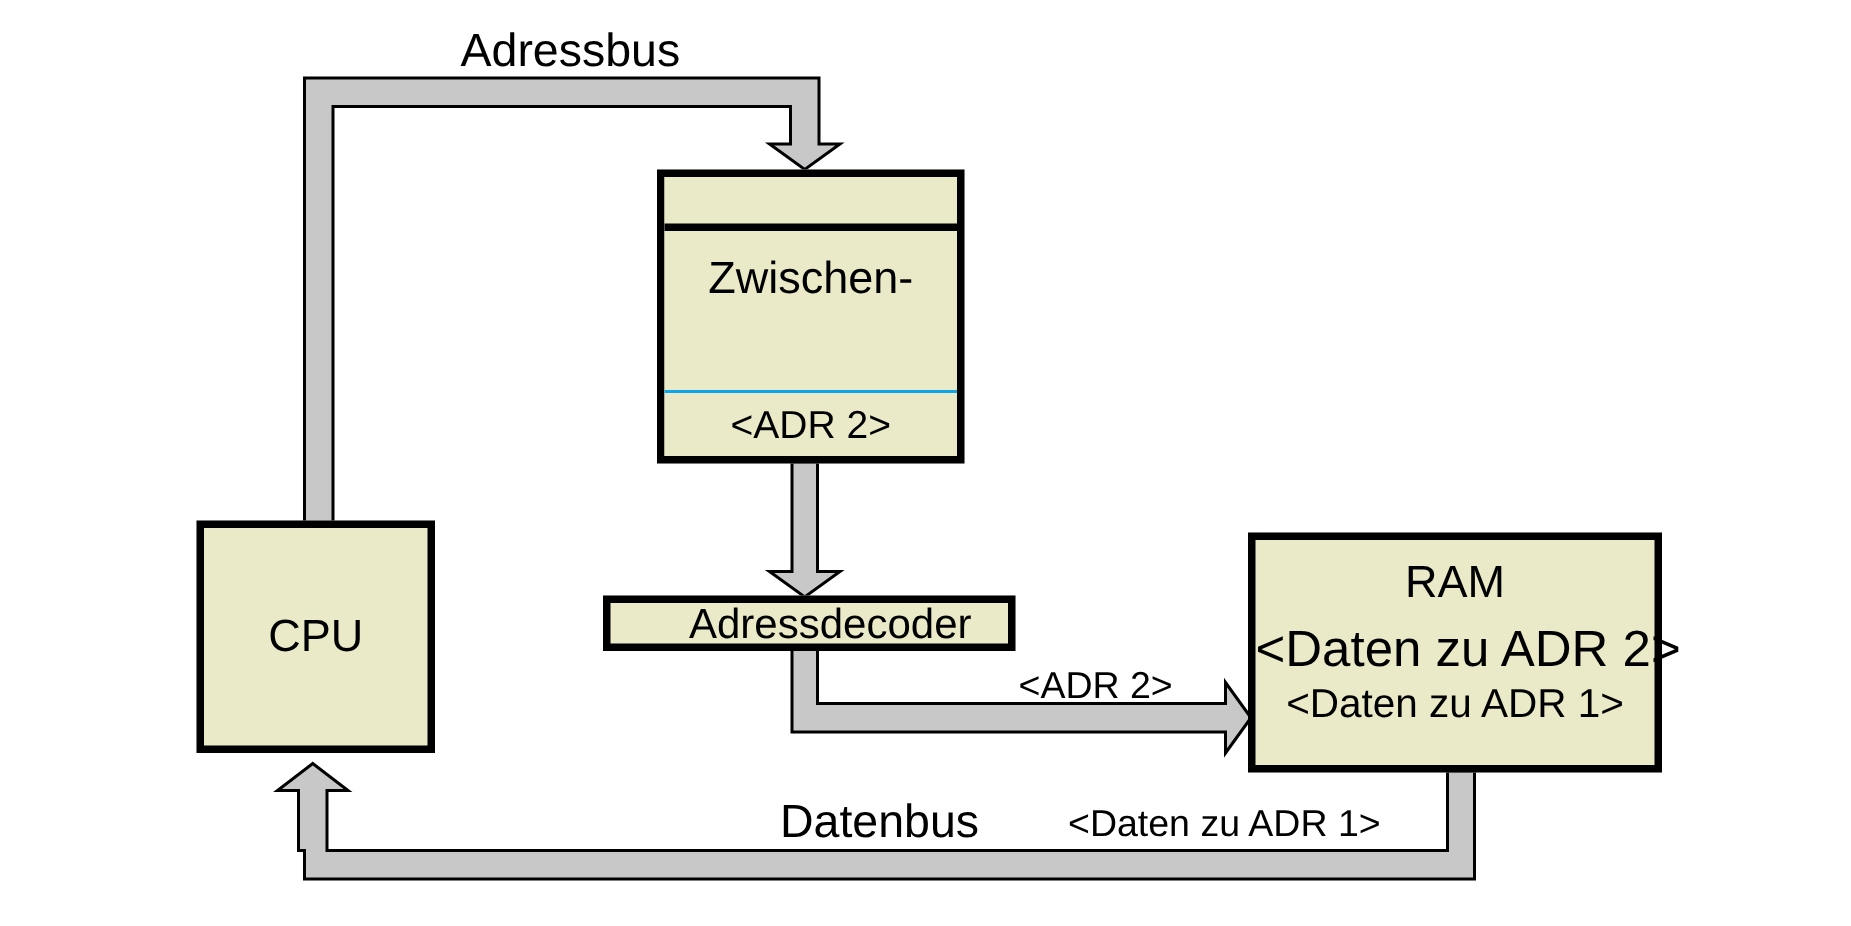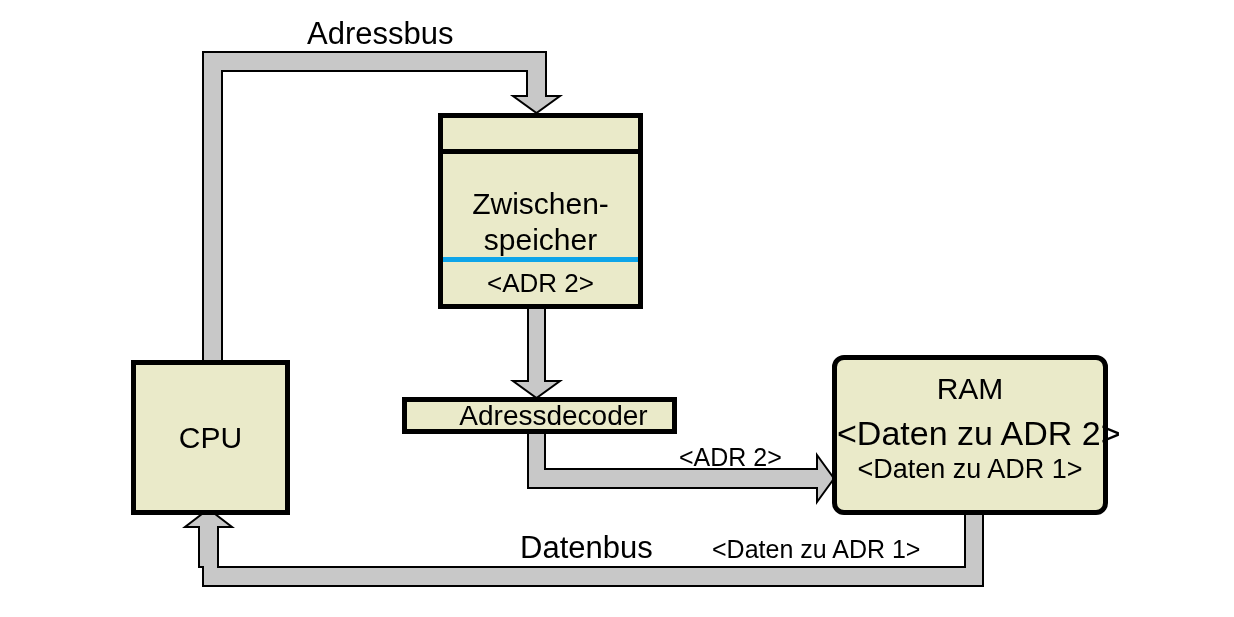--- a/index.html
+++ b/index.html
@@ -41,21 +41,21 @@
     width: 100%;
     text-align: center;
     color: #000000;
     font-family: "Liberation Sans", sans-serif;
     white-space: nowrap;
   }
 
   
   #cpu-box {
     left: 131px;
-    top: 360px;
+    top: 347px;
     width: 159px;
     height: 155px;
   }
   #cpu-label {
     top: 56px;
     font-size: 30px;
     line-height: 34px;
   }
 
   
@@ -73,24 +73,24 @@
     background: #eaeac9;
     text-align: center;
     color: #000;
   }
   #buffer-cell-top {
     height: 36px;
     border-bottom: 5px solid #000;
   }
   #buffer-cell-mid {
     height: 108px;
-    border-bottom: 5px solid #0ea5e9;
+    border-bottom: 2px solid #0ea5e9;
     font-size: 30px;
     line-height: 36px;
-    padding-top: 32px;
+    padding-top: 14px;
   }
   #buffer-cell-bottom {
     height: 42px;
     font-size: 26px;
     line-height: 42px;
   }
 
   
   #decoder-box {
     left: 402px;
@@ -104,21 +104,20 @@
     line-height: 27px;
     padding-left: 14px;
   }
 
   
   #ram-box {
     left: 832px;
     top: 355px;
     width: 276px;
     height: 160px;
-    border-radius: 12px;
   }
   #ram-title {
     top: 12px;
     font-size: 30px;
     line-height: 34px;
   }
   #ram-row-1 {
     top: 56px;
     font-size: 34px;
     line-height: 34px;
@@ -187,21 +186,20 @@
   <div class="caption" id="caption-daten-adr1-wire">&lt;Daten zu ADR 1&gt;</div>
 
   <div class="box" id="cpu-box">
     <div class="box-label" id="cpu-label">CPU</div>
   </div>
 
   <div class="box" id="buffer-box">
     <div class="buffer-cell" id="buffer-cell-top"></div>
     <div class="buffer-cell" id="buffer-cell-mid">
       <div>Zwischen-</div>
-      <div>speicher</div>
     </div>
     <div class="buffer-cell" id="buffer-cell-bottom">&lt;ADR 2&gt;</div>
   </div>
 
   <div class="box" id="decoder-box">
     <div class="box-label" id="decoder-label">Adressdecoder</div>
   </div>
 
   <div class="box" id="ram-box">
     <div class="box-label" id="ram-title">RAM</div>

